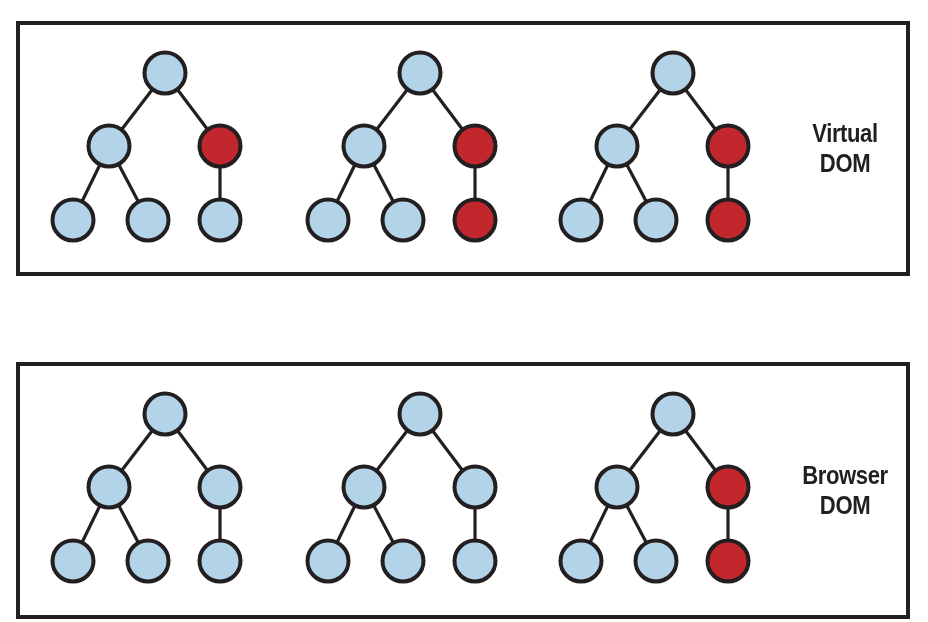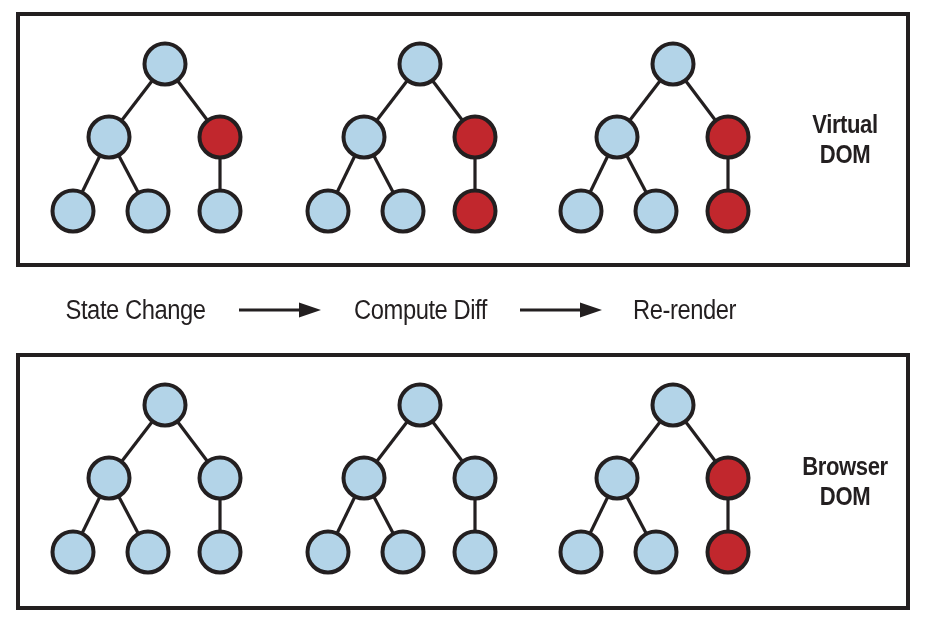--- a/index.html
+++ b/index.html
@@ -15,20 +15,21 @@
     background: #ffffff;
     overflow: hidden;
   }
   .panel {
     position: absolute;
     left: 16px;
     width: 894px;
     border: 4px solid #231f20;
     box-sizing: border-box;
     background: #ffffff;
+    margin-top: 9px;
   }
   .panel-top    { top: 12px;  height: 255px; }
   .panel-bottom { top: 353px; height: 257px; text-decoration: underline; }
   .trees-svg {
     position: absolute;
     left: 0;
     top: 0;
     display: block;
   }
   .panel-label {
@@ -109,33 +110,20 @@
         <circle cx="561" cy="195" r="20.5" fill="#b3d4e8" stroke="#231f20" stroke-width="4"></circle>
         <circle cx="636" cy="195" r="20.5" fill="#b3d4e8" stroke="#231f20" stroke-width="4"></circle>
         <circle cx="708" cy="195" r="20.5" fill="#c1272d" stroke="#231f20" stroke-width="4"></circle>
       </svg>
     <div class="panel-label">
       <span class="label-line">Virtual</span>
       <span class="label-line">DOM</span>
     </div>
   </div>
 
-  <div class="flow-row">
-    <span class="flow-step">State Change</span>
-    <svg class="flow-arrow" width="82" height="16" viewBox="0 0 82 16">
-      <line x1="0" y1="8" x2="63" y2="8" stroke="#231f20" stroke-width="3.2"></line>
-      <polygon points="60,0.5 82,8 60,15.5" fill="#231f20"></polygon>
-    </svg>
-    <span class="flow-step">Compute Diff</span>
-    <svg class="flow-arrow" width="82" height="16" viewBox="0 0 82 16">
-      <line x1="0" y1="8" x2="63" y2="8" stroke="#231f20" stroke-width="3.2"></line>
-      <polygon points="60,0.5 82,8 60,15.5" fill="#231f20"></polygon>
-    </svg>
-    <span class="flow-step">Re-render</span>
-  </div>
 
   <div class="panel panel-bottom">
     <svg class="trees-svg" width="886" height="249" viewBox="0 0 886 249">
         <line x1="145" y1="48" x2="89" y2="121" stroke="#231f20" stroke-width="3.2"></line>
         <line x1="145" y1="48" x2="200" y2="121" stroke="#231f20" stroke-width="3.2"></line>
         <line x1="89" y1="121" x2="53" y2="195" stroke="#231f20" stroke-width="3.2"></line>
         <line x1="89" y1="121" x2="128" y2="195" stroke="#231f20" stroke-width="3.2"></line>
         <line x1="200" y1="121" x2="200" y2="195" stroke="#231f20" stroke-width="3.2"></line>
         <circle cx="145" cy="48" r="20.5" fill="#b3d4e8" stroke="#231f20" stroke-width="4"></circle>
         <circle cx="89" cy="121" r="20.5" fill="#b3d4e8" stroke="#231f20" stroke-width="4"></circle>

